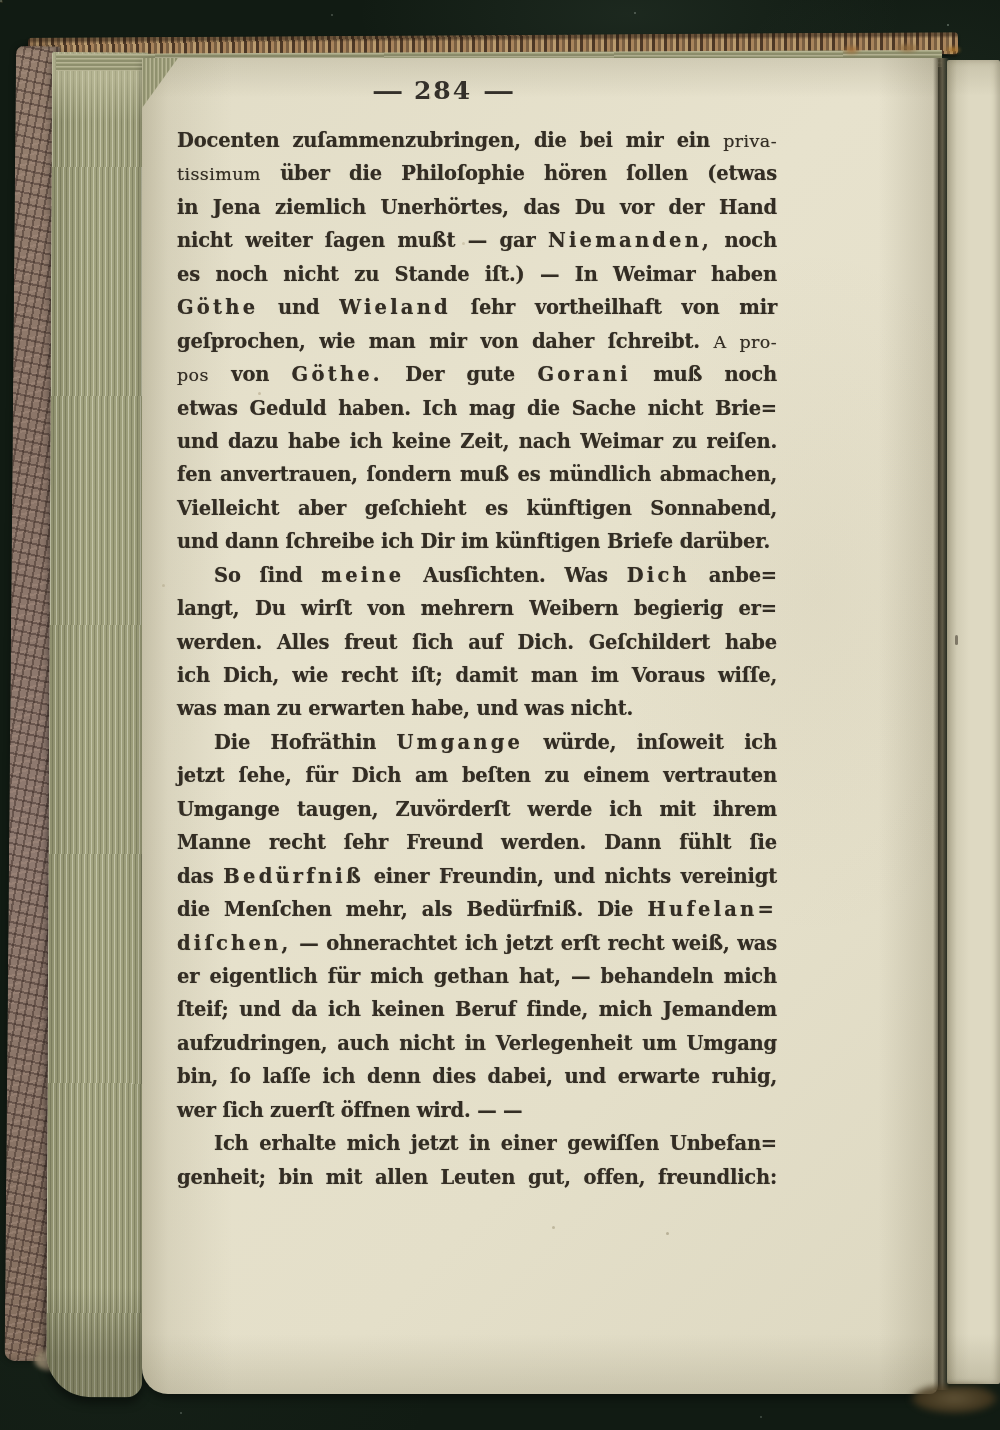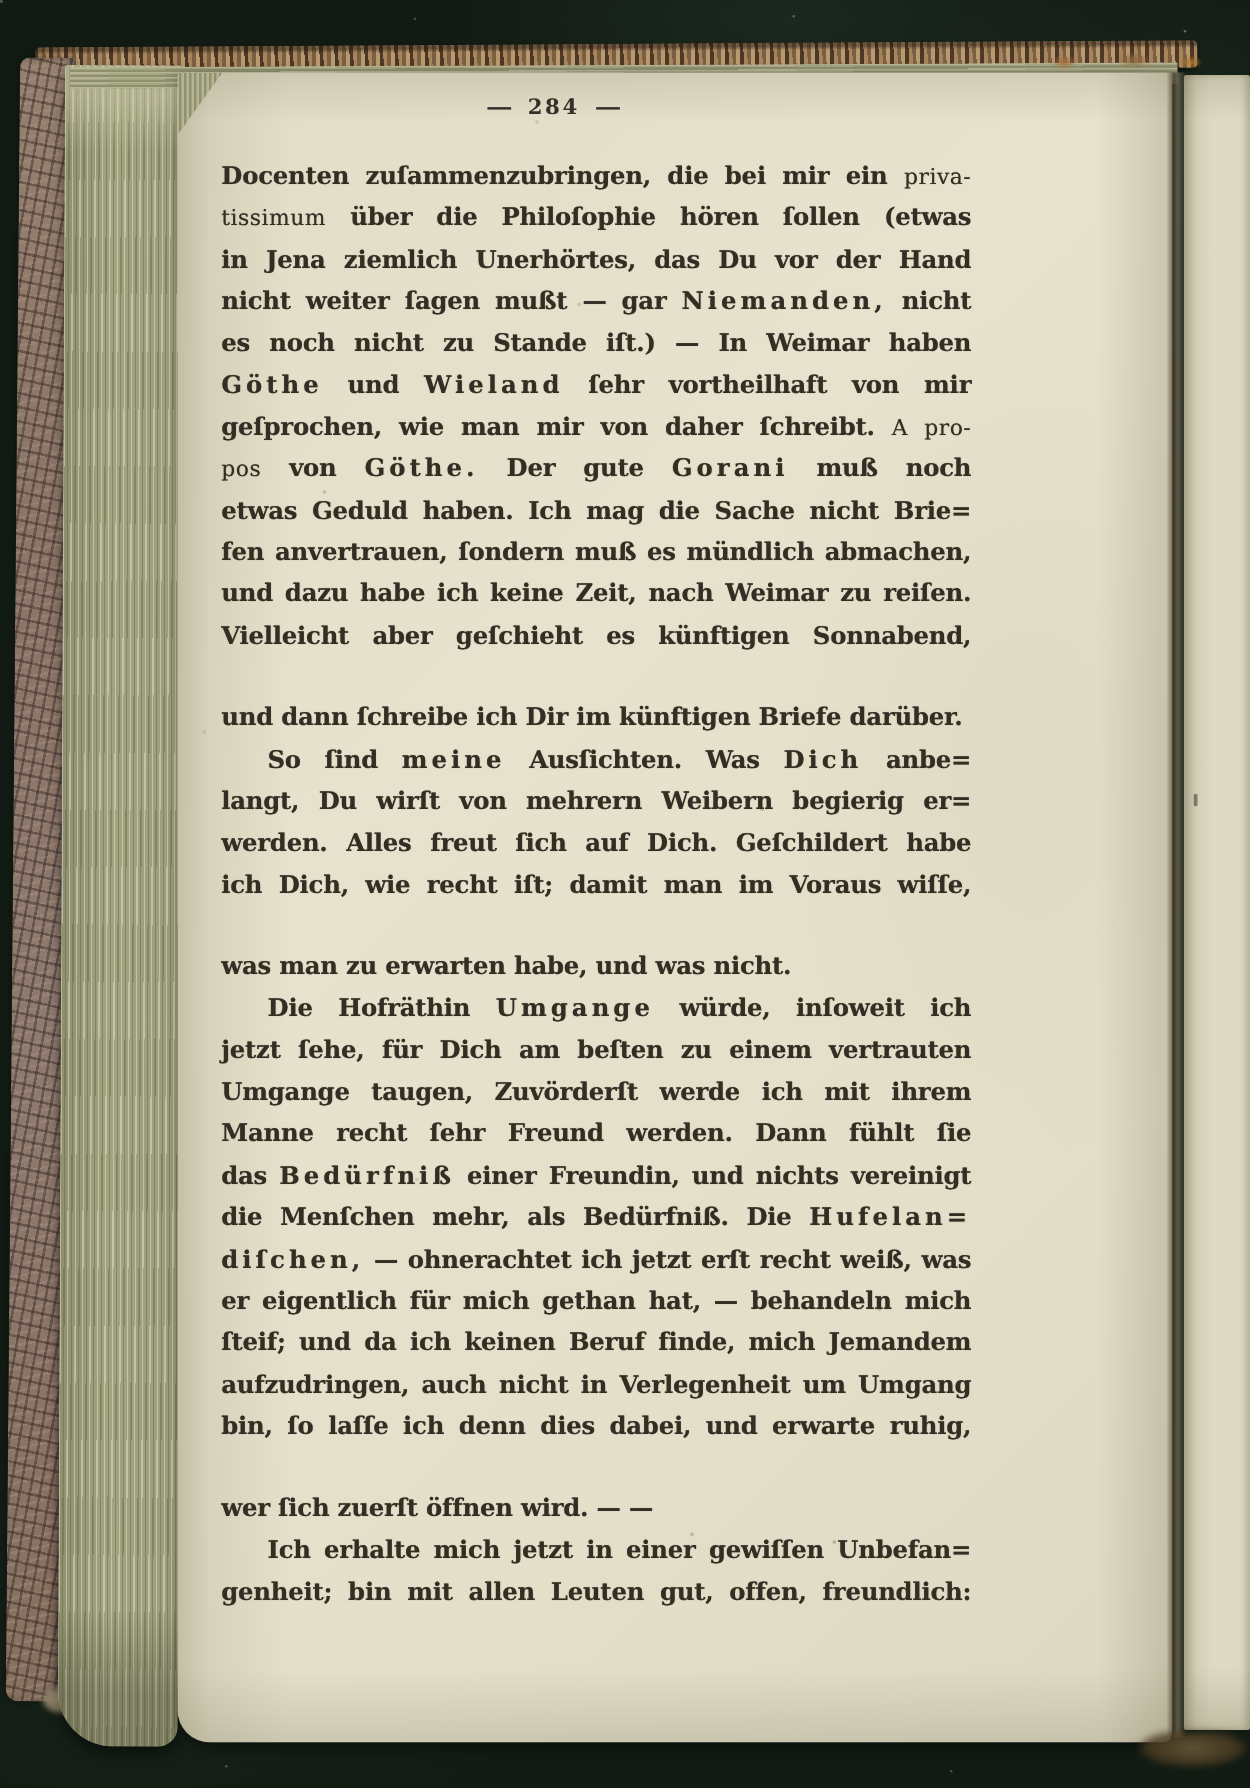--- a/index.html
+++ b/index.html
@@ -69,28 +69,28 @@
   .page-specks{position:absolute;left:0;top:0;width:3px;height:3px;border-radius:50%;
     background:rgba(125,105,65,.25);z-index:6;
     box-shadow:
       258px 392px rgba(125,105,65,.28), 462px 242px rgba(125,105,65,.22),
       608px 646px rgba(125,105,65,.25), 162px 584px rgba(125,105,65,.2),
       702px 1046px rgba(125,105,65,.25), 332px 942px rgba(125,105,65,.2),
       552px 1226px rgba(110,95,60,.3), 666px 1232px rgba(110,95,60,.35),
       428px 96px rgba(125,105,65,.2), 742px 402px rgba(125,105,65,.2);}
   
   .page-header{position:absolute;left:143px;top:76px;width:600px;text-align:center;z-index:7;
-    color:#34302a;font-size:17px;font-weight:700;}
+    color:#34302a;font-size:25px;font-weight:700;}
   .page-header .num{margin:0 14px;letter-spacing:2px;}
   .page-header .dash{letter-spacing:0;transform:scaleX(1.25);display:inline-block;}
   .text-block{position:absolute;left:143px;top:124px;width:600px;z-index:7;padding-left:34px;}
   .line{font-size:19.5px;font-weight:700;color:#332d24;line-height:33.45px;height:33.45px;
     letter-spacing:-.2px;text-align:justify;text-align-last:justify;
     text-shadow:0 0 .7px rgba(46,40,30,.55);white-space:nowrap0;}
-  .line.end{text-align-last:left;margin-top:32px;}
+  .line.end{text-align-last:left;}
   .line.indent{text-indent:37px;}
   .sp{letter-spacing:3.2px;}
   .antiqua{font-weight:400;font-size:17.5px;letter-spacing:.4px;}
   
   .gutter{position:absolute;left:933px;top:58px;width:16px;height:1332px;z-index:8;
     background:linear-gradient(90deg, rgba(70,64,48,0) 0, rgba(74,68,52,.85) 40%, rgba(104,97,76,.9) 58%, rgba(70,64,48,0) 100%);}
   .right-page{position:absolute;left:947px;top:60px;width:53px;height:1324px;z-index:9;
     background:
       linear-gradient(180deg, rgba(110,104,76,.2) 0, transparent 36px),
       linear-gradient(0deg, rgba(110,104,76,.25) 0, transparent 50px),
@@ -124,28 +124,28 @@
 <div class="page-specks"></div>
 
 <div class="page-header">
   <span class="dash">—</span><span class="num">284</span><span class="dash">—</span>
 </div>
 
 <div class="text-block">
     <div class="line"><span>Docenten zuſammenzubringen, die bei mir ein </span><span class="antiqua">priva-</span></div>
     <div class="line"><span class="antiqua">tissimum</span><span> über die Philoſophie hören ſollen (etwas</span></div>
     <div class="line"><span>in Jena ziemlich Unerhörtes, das Du vor der Hand</span></div>
-    <div class="line"><span>nicht weiter ſagen mußt — gar </span><span class="sp">Niemanden,</span><span> nicht</span></div>
+    <div class="line"><span>nicht weiter ſagen mußt — gar </span><span class="sp">Niemanden,</span><span> noch</span></div>
     <div class="line"><span>es noch nicht zu Stande iſt.) — In Weimar haben</span></div>
     <div class="line"><span class="sp">Göthe</span><span> und </span><span class="sp">Wieland</span><span> ſehr vortheilhaft von mir</span></div>
     <div class="line"><span>geſprochen, wie man mir von daher ſchreibt. </span><span class="antiqua">A pro-</span></div>
     <div class="line"><span class="antiqua">pos</span><span> von </span><span class="sp">Göthe.</span><span> Der gute </span><span class="sp">Gorani</span><span> muß noch</span></div>
     <div class="line"><span>etwas Geduld haben. Ich mag die Sache nicht Brie=</span></div>
+    <div class="line"><span>und dazu habe ich keine Zeit, nach Weimar zu reiſen.</span></div>
     <div class="line"><span>fen anvertrauen, ſondern muß es mündlich abmachen,</span></div>
-    <div class="line"><span>und dazu habe ich keine Zeit, nach Weimar zu reiſen.</span></div>
     <div class="line"><span>Vielleicht aber geſchieht es künftigen Sonnabend,</span></div>
     <div class="line end"><span>und dann ſchreibe ich Dir im künftigen Briefe darüber.</span></div>
     <div class="line indent"><span>So ſind </span><span class="sp">meine</span><span> Ausſichten. Was </span><span class="sp">Dich</span><span> anbe=</span></div>
     <div class="line"><span>langt, Du wirſt von mehrern Weibern begierig er=</span></div>
     <div class="line"><span>werden. Alles freut ſich auf Dich. Geſchildert habe</span></div>
     <div class="line"><span>ich Dich, wie recht iſt; damit man im Voraus wiſſe,</span></div>
     <div class="line end"><span>was man zu erwarten habe, und was nicht.</span></div>
     <div class="line indent"><span>Die Hofräthin </span><span class="sp">Umgange</span><span> würde, inſoweit ich</span></div>
     <div class="line"><span>jetzt ſehe, für Dich am beſten zu einem vertrauten</span></div>
     <div class="line"><span>Umgange taugen, Zuvörderſt werde ich mit ihrem</span></div>

